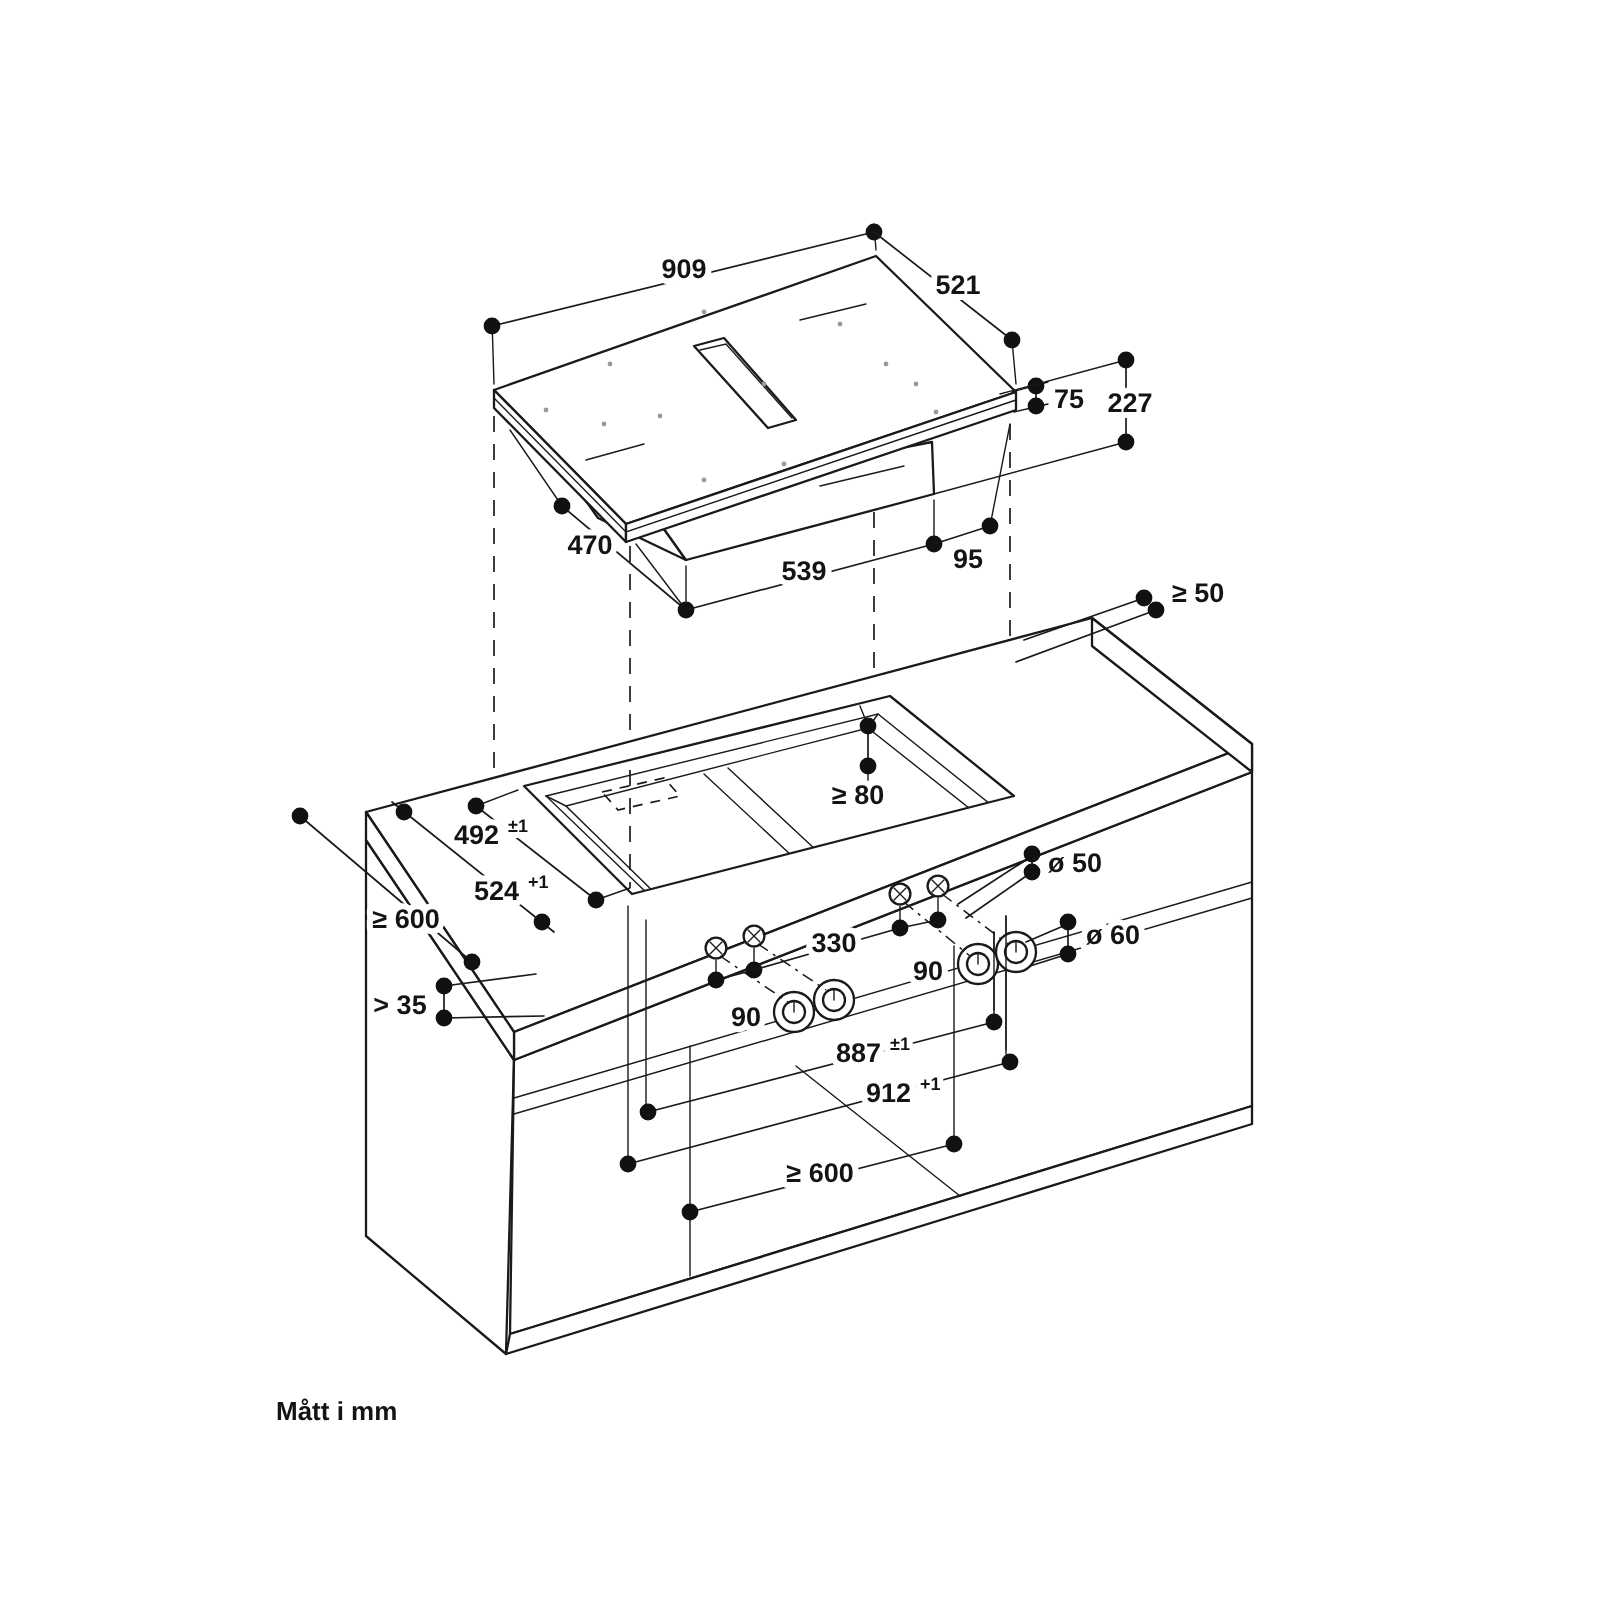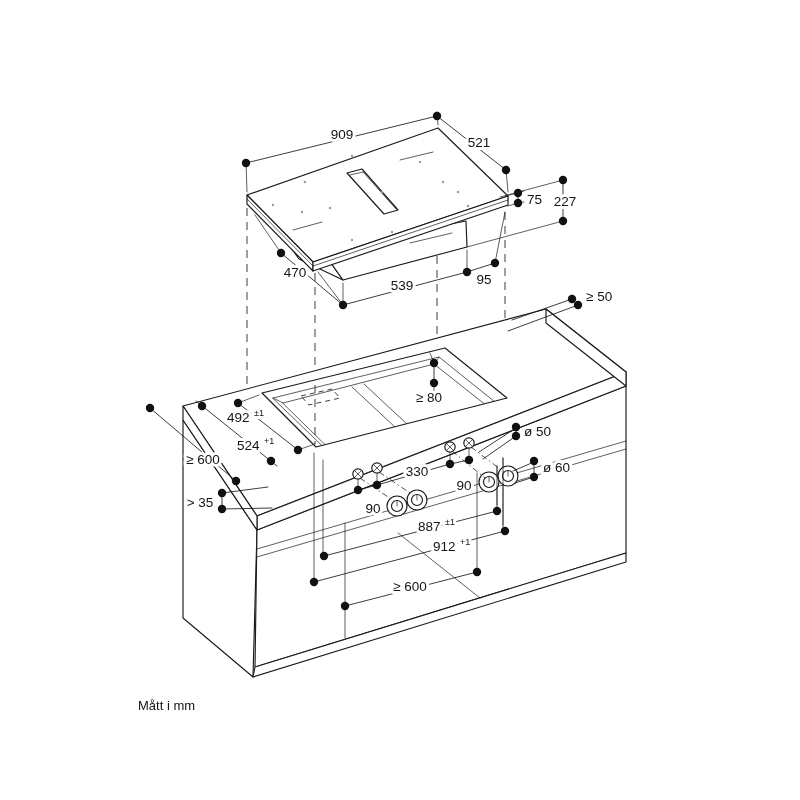--- a/index.html
+++ b/index.html
@@ -1,17 +1,17 @@
 <!DOCTYPE html>
 <html><head>
 <meta charset="utf-8">
 <style>
   html,body{margin:0;padding:0;background:#fff;}
   .stage{position:relative;width:800px;height:800px;background:#ffffff;overflow:hidden;
-         font-family:"Liberation Sans",sans-serif;}
+         font-family:"Liberation Sans",sans-serif;font-weight:bold;}
   svg{position:absolute;left:0;top:0;}
   svg text{font-family:"Liberation Sans",sans-serif;font-size:13.5px;fill:#141414;
            paint-order:stroke;stroke:#ffffff;stroke-width:6px;stroke-linejoin:round;}
   svg text.sup{font-size:9px;}
   svg text.note{font-size:13px;}
   .thin{fill:none;stroke:#1a1a1a;stroke-width:0.7;stroke-linecap:round;}
   .dim{fill:none;stroke:#1a1a1a;stroke-width:0.85;stroke-linecap:round;}
   .dash{fill:none;stroke:#1a1a1a;stroke-width:0.85;stroke-dasharray:8 6;}
   .dashs{fill:none;stroke:#1a1a1a;stroke-width:0.85;stroke-dasharray:5 4;}
   .dashdot{fill:none;stroke:#1a1a1a;stroke-width:0.75;stroke-dasharray:6 3 1.5 3;}

